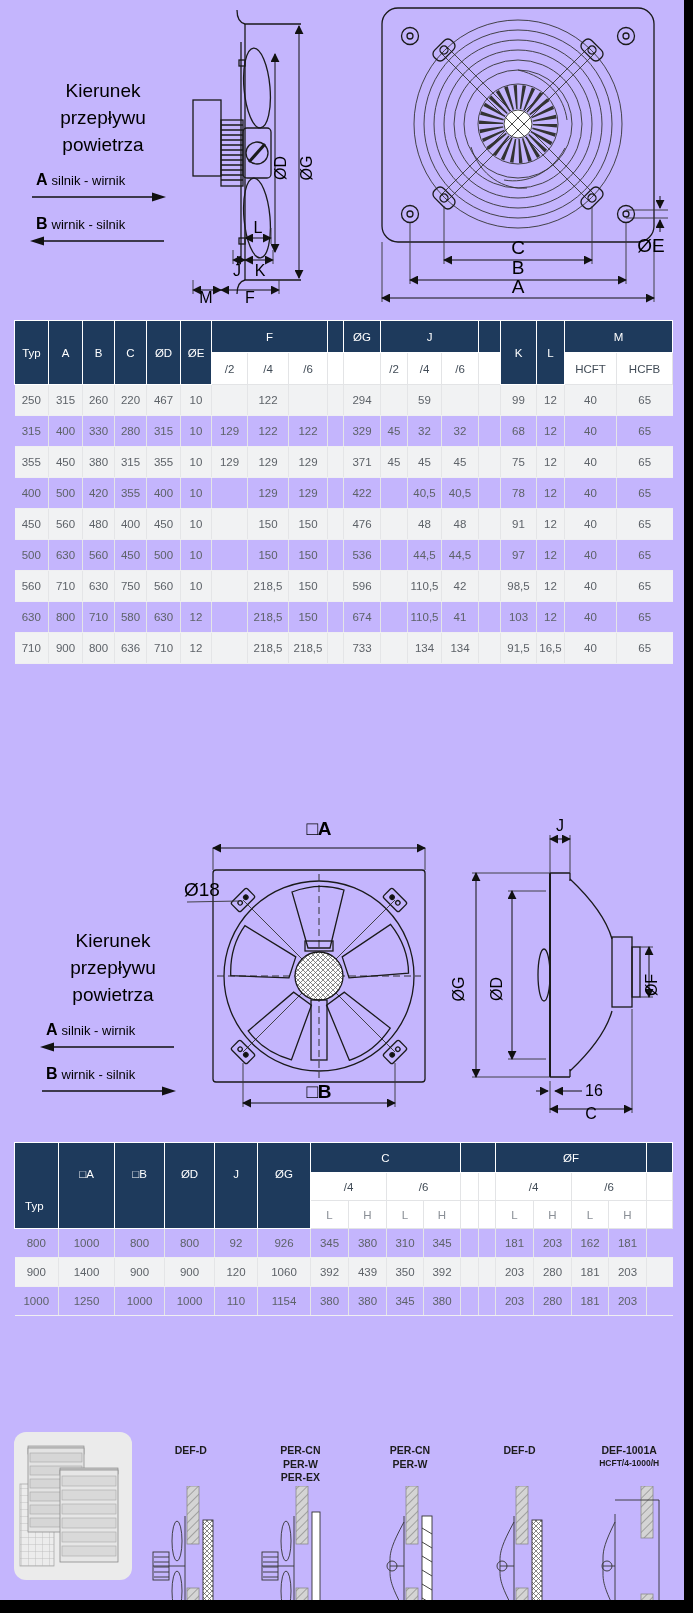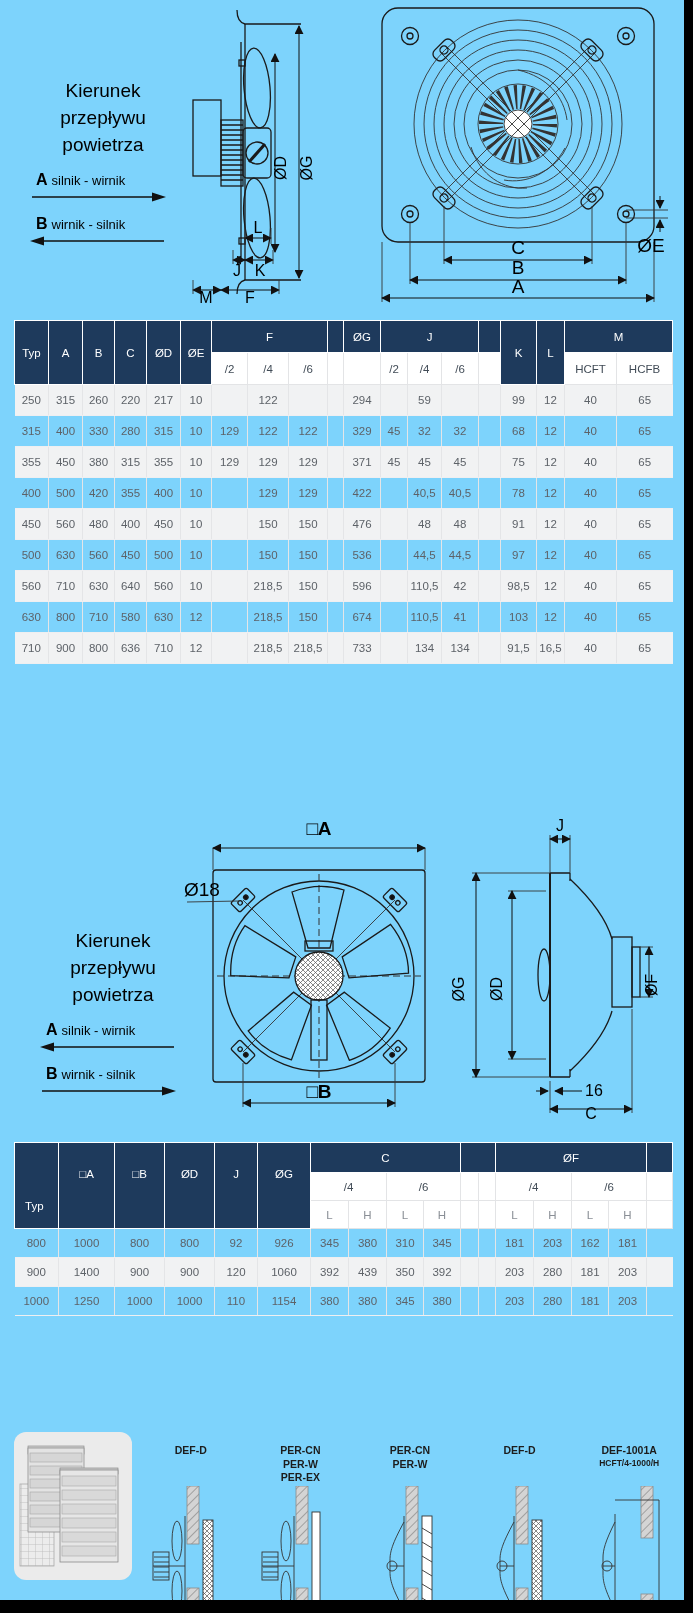--- a/index.html
+++ b/index.html
@@ -1,16 +1,16 @@
 <!DOCTYPE html>
 <html><head>
 <meta charset="utf-8">
 <style>
   html,body{margin:0;padding:0;background:#fff;}
-  #page{position:relative;width:693px;height:1613px;background:#7dd3fc;overflow:hidden;
+  #page{position:relative;width:693px;height:1613px;background:#c4b5fd;overflow:hidden;
         font-family:"Liberation Sans","DejaVu Sans",sans-serif;color:#222;}
   .edge-right{position:absolute;right:0;top:0;width:9px;height:1613px;background:#000;}
   .edge-bottom{position:absolute;left:0;top:1600px;width:693px;height:13px;background:#000;}
 
   
   .dir{position:absolute;width:170px;text-align:center;}
   .dir-title{font-size:19px;line-height:1.42;color:#000;}
   .dir-row{margin-top:12px;text-align:left;padding-left:18px;font-size:13px;color:#000;}
   .dir-row b{font-size:16px;font-weight:bold;margin-right:4px;}
   .dir svg{display:block;margin:2px 0 0 10px;}
@@ -254,21 +254,21 @@
         <th class="lt">HCFT</th>
         <th class="lt">HCFB</th>
       </tr>
     </thead>
     <tbody>
         <tr>
           <td>250</td>
           <td>315</td>
           <td>260</td>
           <td>220</td>
-          <td>217</td>
+          <td>467</td>
           <td>10</td>
           <td></td>
           <td>122</td>
           <td></td>
           <td></td>
           <td>294</td>
           <td></td>
           <td>59</td>
           <td></td>
           <td></td>
@@ -379,21 +379,21 @@
           <td></td>
           <td>97</td>
           <td>12</td>
           <td>40</td>
           <td>65</td>
         </tr>
         <tr>
           <td>560</td>
           <td>710</td>
           <td>630</td>
-          <td>640</td>
+          <td>750</td>
           <td>560</td>
           <td>10</td>
           <td></td>
           <td>218,5</td>
           <td>150</td>
           <td></td>
           <td>596</td>
           <td></td>
           <td>110,5</td>
           <td>42</td>

